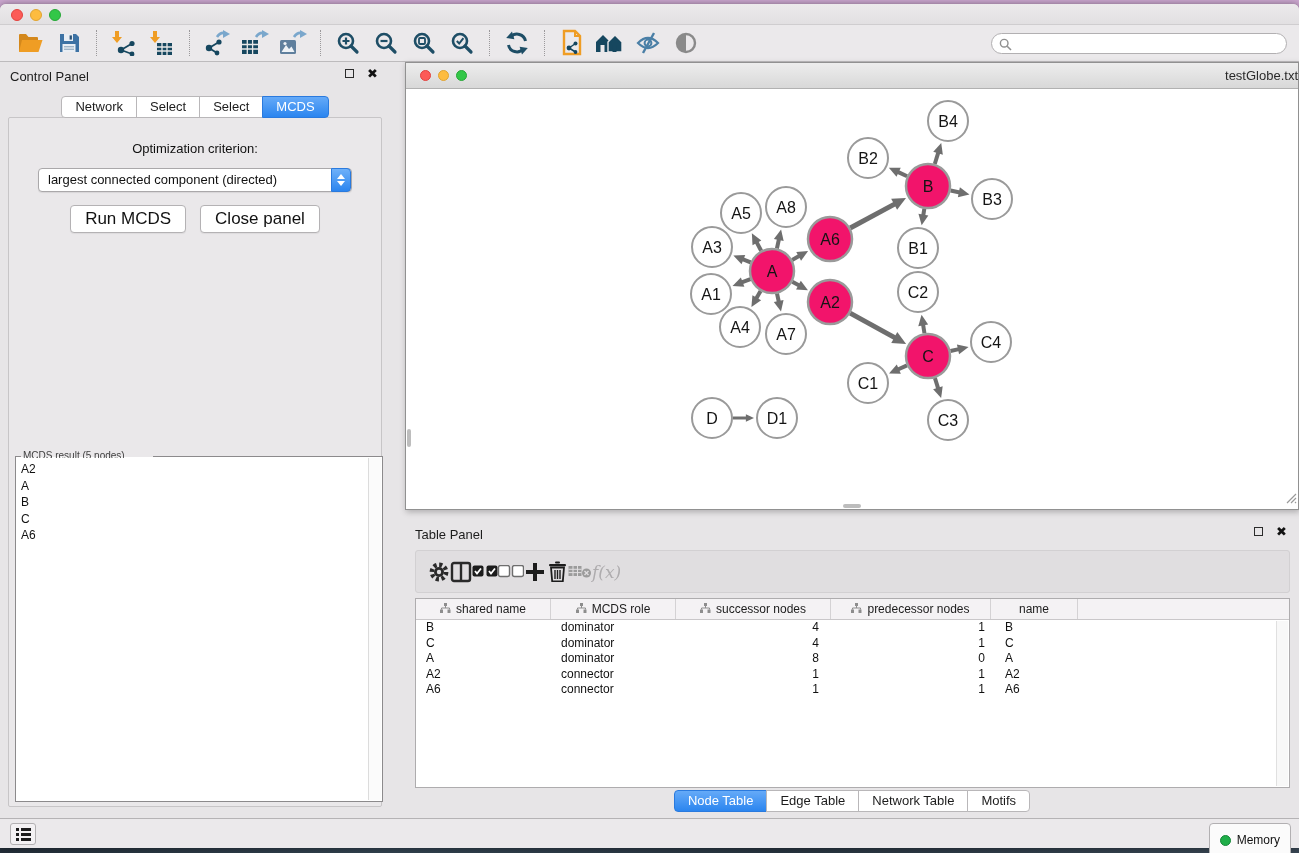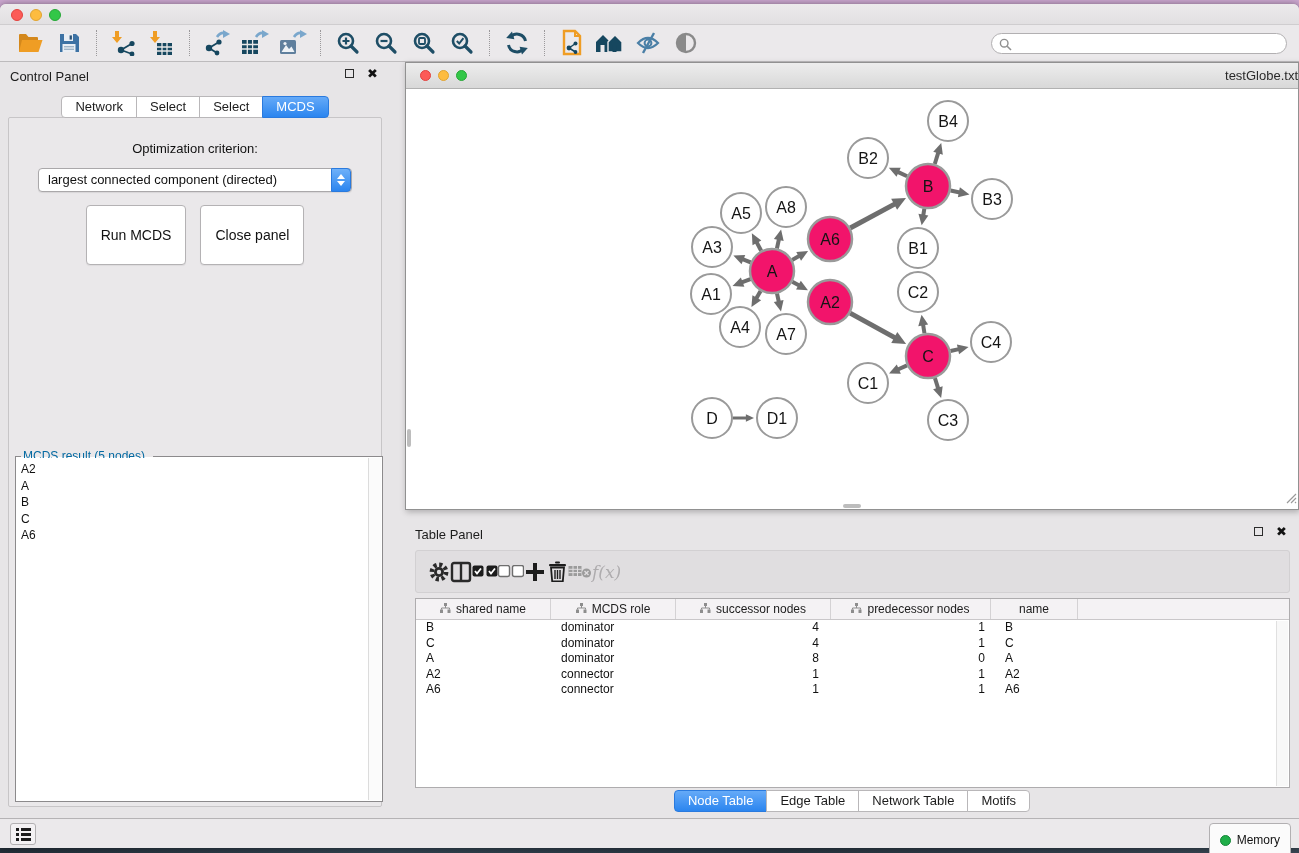--- a/index.html
+++ b/index.html
@@ -63,26 +63,26 @@
     border:1px solid #aaa8aa; border-radius:4px; font-size:13px; color:#111; line-height:22px;
     padding-left:9px; box-shadow:0 1px 1px rgba(0,0,0,.08); }
   .dropdown .stepper { position:absolute; right:0; top:-1px; width:20px; height:24px;
     background:linear-gradient(#6fb1f9,#2b85ef); border-radius:0 4px 4px 0; border:1px solid #2a7ade;
     display:flex; flex-direction:column; align-items:center; justify-content:center; gap:2px; }
   .stepper .up { width:0; height:0; border-left:4px solid transparent; border-right:4px solid transparent;
     border-bottom:5px solid #fff; }
   .stepper .down { width:0; height:0; border-left:4px solid transparent; border-right:4px solid transparent;
     border-top:5px solid #fff; }
   .cp-buttons { display:flex; justify-content:center; gap:14px; margin-top:13px; }
-  .btn { background:#fff; border:1px solid #b4b2b4; border-radius:4px; font-size:14px; color:#111;
-    padding:21px 14px; box-shadow:0 1px 1px rgba(0,0,0,.06); }
+  .btn { background:#fff; border:1px solid #b4b2b4; border-radius:4px; font-size:17px; color:#111;
+    padding:3px 14px; box-shadow:0 1px 1px rgba(0,0,0,.06); }
 
   .result-fieldset { position:absolute; left:6px; width:368px; top:338px; height:346px;
     border:1px solid #8c8a8c; background:#fff; }
-  .result-legend { position:absolute; top:-8px; left:5px; font-size:12px; color:#0369a1;
+  .result-legend { position:absolute; top:-8px; left:5px; font-size:10px; color:#404040;
     background:transparent; padding:0 2px; line-height:14px; }
   .result-legend-bg { position:absolute; top:-8px; left:5px; height:8px; background:#eae8ea; }
   .result-list { position:absolute; inset:1px 14px 1px 1px; background:#fff; padding:3px 4px; overflow:hidden; }
   .result-item { font-size:12px; line-height:16.5px; color:#111; }
   .result-scroll { position:absolute; top:1px; bottom:1px; right:1px; width:13px; background:#fbfbfb;
     border-left:1px solid #dcdcdc; }
 
   
   .net-window { position:absolute; left:405px; top:0; width:894px; height:448px; background:#fff;
     border:1px solid #919191; box-shadow:1px 2px 6px rgba(0,0,0,.25); }

